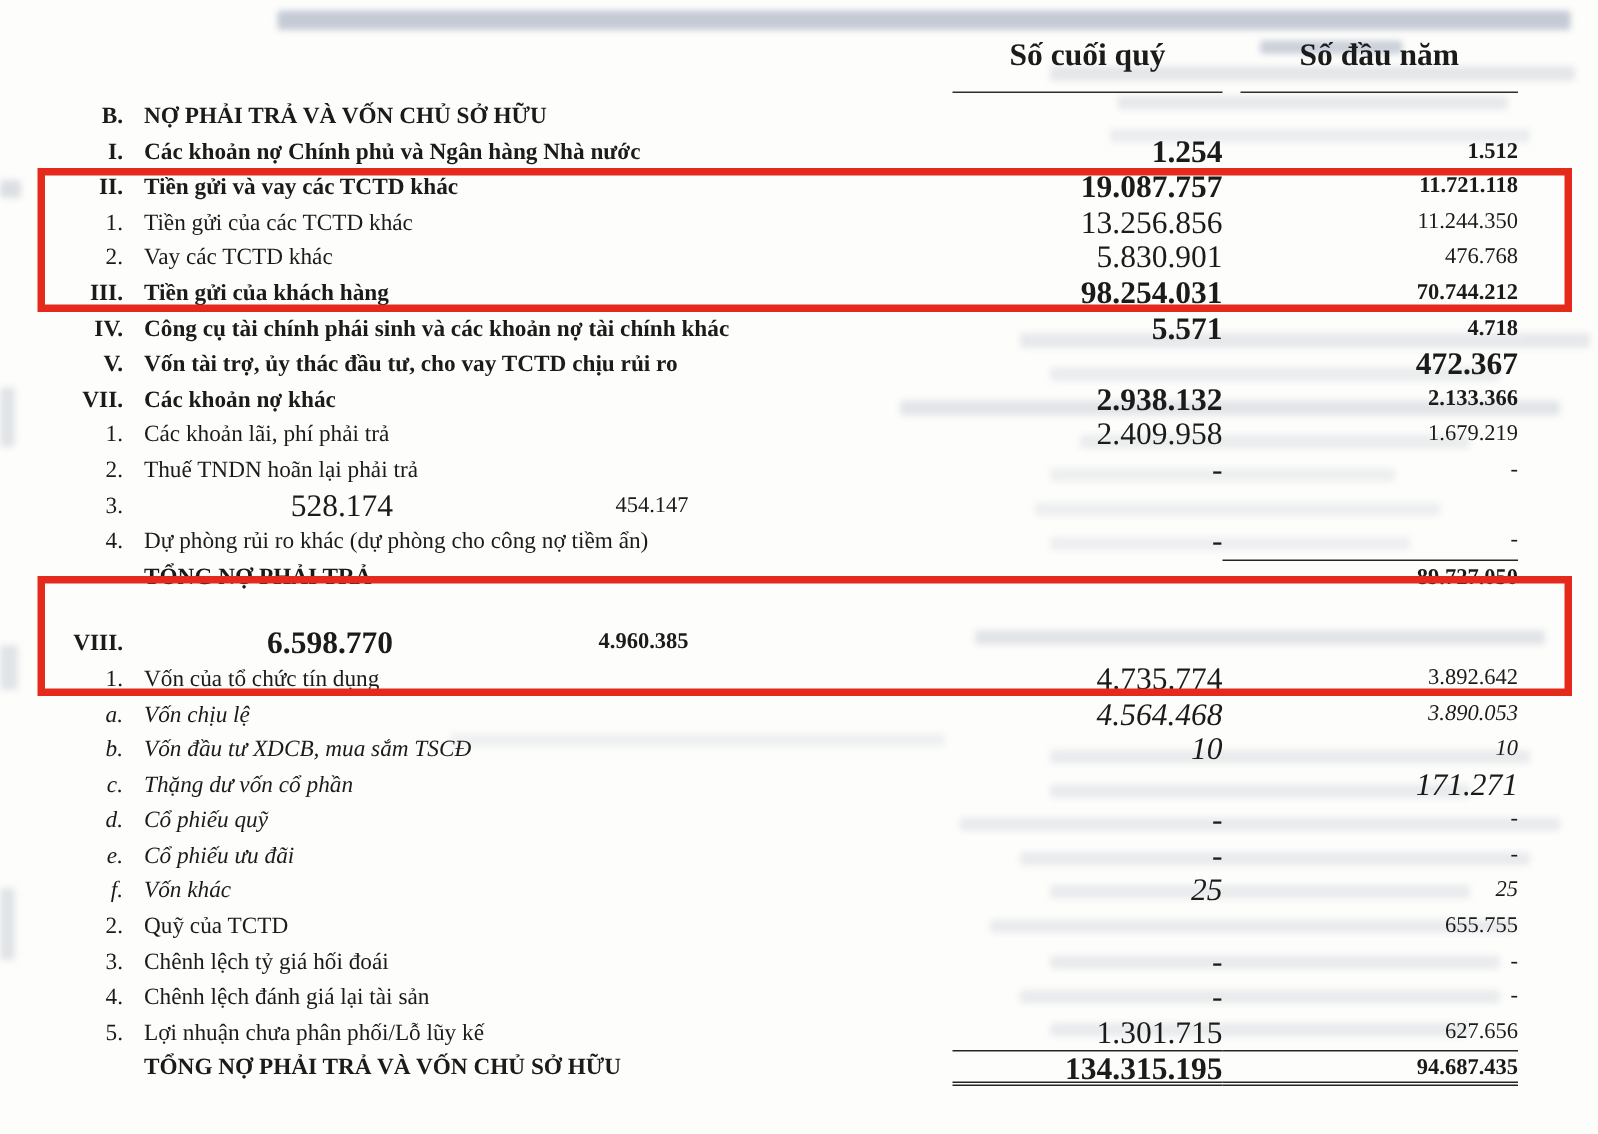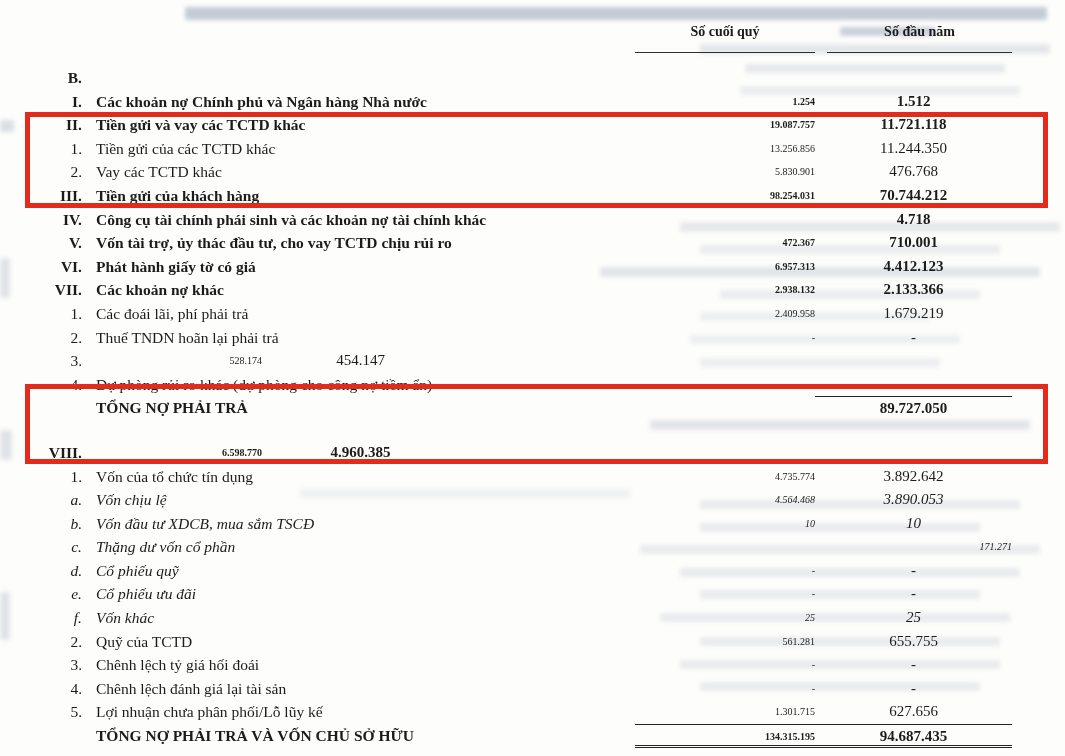--- a/index.html
+++ b/index.html
@@ -5,31 +5,31 @@
   html,body{margin:0;padding:0;}
   body{
     width:1065px;height:756px;position:relative;overflow:hidden;
     background:#fdfdfb;
     font-family:"Liberation Serif","DejaVu Serif",serif;
     color:#1b1b1b;
   }
   
   .art{position:absolute;background:#8e99ad;filter:blur(2px);border-radius:2px;pointer-events:none;}
   
-  .header{position:absolute;left:36px;top:24px;width:976px;display:flex;font-weight:bold;font-size:14px;}
+  .header{position:absolute;left:36px;top:24px;width:976px;display:flex;font-weight:bold;font-size:21px;}
   .header .pad{flex:1;}
   .header .h1{width:180px;text-align:center;border-bottom:1.5px solid #2e2e2e;padding-bottom:4px;}
   .header .h2{width:185px;margin-left:12px;text-align:center;border-bottom:1.5px solid #2e2e2e;padding-bottom:12px;}
   
   .table{position:absolute;left:36px;top:66px;width:976px;}
   .row{display:flex;height:23.6px;line-height:23.6px;font-size:15.5px;}
   .num{width:46px;text-align:right;flex:none;}
   .lbl{flex:1;padding-left:14px;white-space:nowrap;overflow:hidden;}
-  .v1{width:180px;text-align:right;flex:none;font-size:10px;}
-  .v2{width:197px;text-align:center;flex:none;font-size:15px;}
+  .v1{width:180px;text-align:right;flex:none;font-size:21px;}
+  .v2{width:197px;text-align:right;flex:none;font-size:15px;}
   .b{font-weight:bold;}
   .i{font-style:italic;}
   .spacer{height:21px;}
   .rt{border-top:1.5px solid #242424;}
   .dbl{border-bottom:3.5px double #242424;}
   
   .hl{position:absolute;border:5px solid #e32a1d;pointer-events:none;}
   #hl1{left:25px;top:112px;width:1013px;height:86px;}
   #hl2{left:25px;top:384px;width:1013px;height:70px;}
 </style>
@@ -68,20 +68,21 @@
   <span class="num"></span>
   <span class="pad"></span>
   <span class="h1">Số cuối quý</span>
   <span class="h2">Số đầu năm</span>
 </div>
 
 <div class="table">
 
   <div class="row b">
     <span class="num">B.</span>
+    <span class="lbl">NỢ PHẢI TRẢ VÀ VỐN CHỦ SỞ HỮU</span>
     <span class="v1"></span>
     <span class="v2"></span>
   </div>
 
   <div class="row b">
     <span class="num">I.</span>
     <span class="lbl">Các khoản nợ Chính phủ và Ngân hàng Nhà nước</span>
     <span class="v1">1.254</span>
     <span class="v2">1.512</span>
   </div>
@@ -110,47 +111,41 @@
   <div class="row b">
     <span class="num">III.</span>
     <span class="lbl">Tiền gửi của khách hàng</span>
     <span class="v1">98.254.031</span>
     <span class="v2">70.744.212</span>
   </div>
 
   <div class="row b">
     <span class="num">IV.</span>
     <span class="lbl">Công cụ tài chính phái sinh và các khoản nợ tài chính khác</span>
+    <span class="v1">5.571</span>
     <span class="v2">4.718</span>
   </div>
 
   <div class="row b">
     <span class="num">V.</span>
     <span class="lbl">Vốn tài trợ, ủy thác đầu tư, cho vay TCTD chịu rủi ro</span>
     <span class="v1">472.367</span>
-    <span class="v2">710.001</span>
-  </div>
-
-  <div class="row b">
-    <span class="num">VI.</span>
-    <span class="lbl">Phát hành giấy tờ có giá</span>
-    <span class="v1">6.957.313</span>
-    <span class="v2">4.412.123</span>
-  </div>
+  </div>
+
 
   <div class="row b">
     <span class="num">VII.</span>
     <span class="lbl">Các khoản nợ khác</span>
     <span class="v1">2.938.132</span>
     <span class="v2">2.133.366</span>
   </div>
 
   <div class="row">
     <span class="num">1.</span>
-    <span class="lbl">Các đoái lãi, phí phải trả</span>
+    <span class="lbl">Các khoản lãi, phí phải trả</span>
     <span class="v1">2.409.958</span>
     <span class="v2">1.679.219</span>
   </div>
 
   <div class="row">
     <span class="num">2.</span>
     <span class="lbl">Thuế TNDN hoãn lại phải trả</span>
     <span class="v1">-</span>
     <span class="v2">-</span>
   </div>
@@ -226,21 +221,20 @@
   <div class="row i">
     <span class="num">f.</span>
     <span class="lbl">Vốn khác</span>
     <span class="v1">25</span>
     <span class="v2">25</span>
   </div>
 
   <div class="row">
     <span class="num">2.</span>
     <span class="lbl">Quỹ của TCTD</span>
-    <span class="v1">561.281</span>
     <span class="v2">655.755</span>
   </div>
 
   <div class="row">
     <span class="num">3.</span>
     <span class="lbl">Chênh lệch tỷ giá hối đoái</span>
     <span class="v1">-</span>
     <span class="v2">-</span>
   </div>
 

